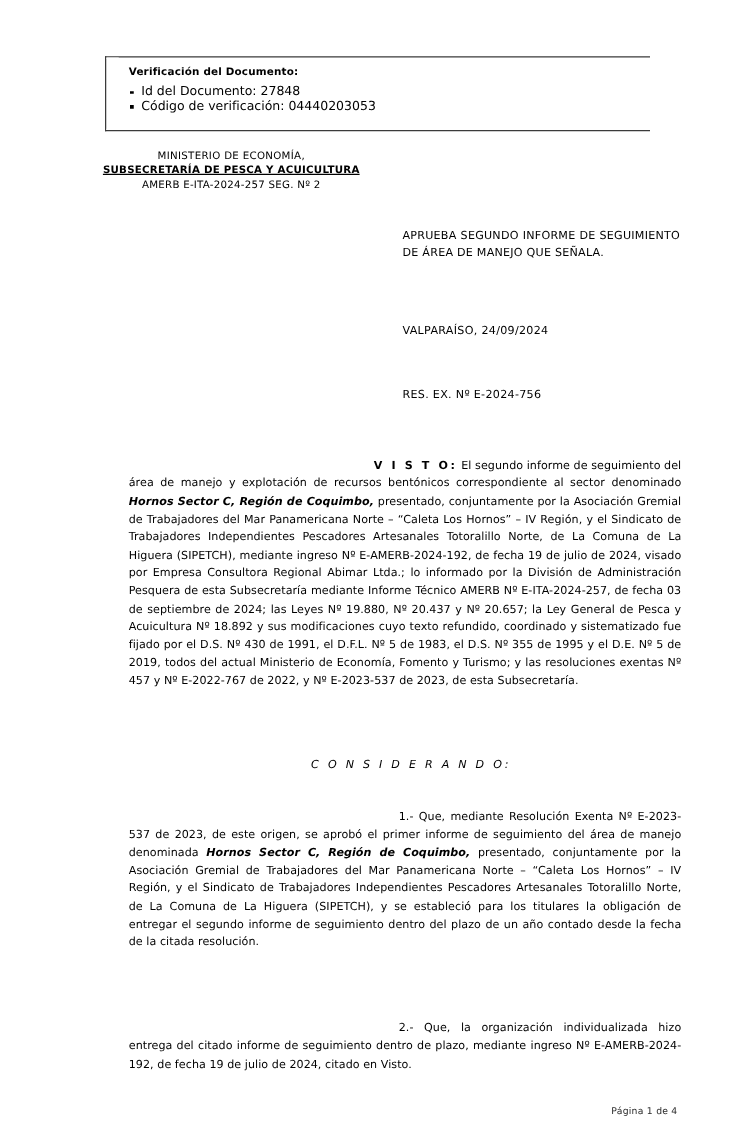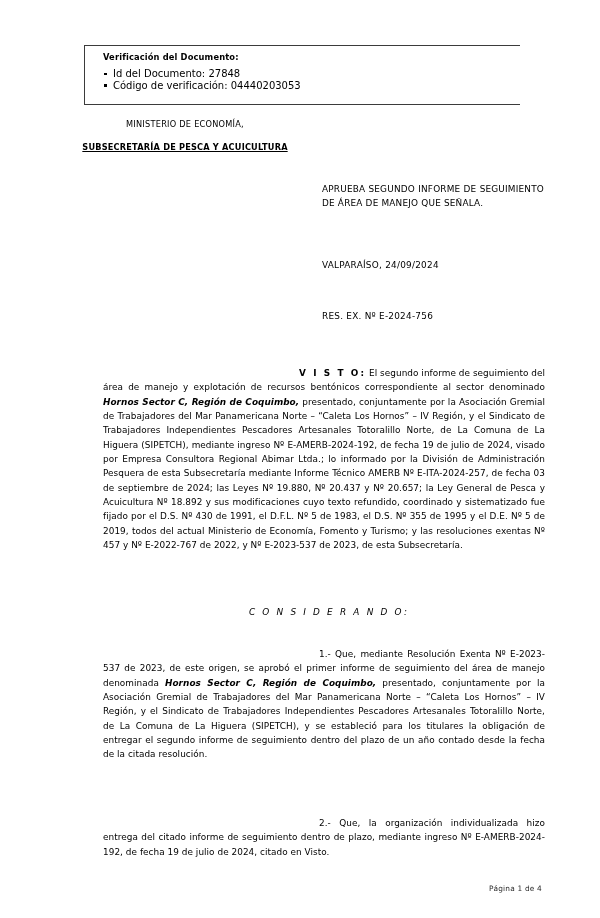--- a/index.html
+++ b/index.html
@@ -106,21 +106,20 @@
     font-size: 8.2px;
     line-height: 11.3px;
     letter-spacing: 0.25px;
   }
   .org-line { white-space: nowrap; }
   .org-sub {
     font-weight: bold;
     text-decoration: underline;
     letter-spacing: 0.2px;
     white-space: nowrap;
-    margin-top: 12px;
   }
   .org-code {
     letter-spacing: 0.2px;
     white-space: nowrap;
   }
 
   
   .rubric {
     position: absolute;
     left: 322px;
@@ -213,20 +212,21 @@
         <li>Id del Documento: 27848</li>
         <li>Código de verificación: 04440203053</li>
       </ul>
       <div class="verif-notch-bottom"></div>
     </div>
   </div>
 
   <div class="org-header">
     <div class="org-line">MINISTERIO DE ECONOMÍA,</div>
     <div class="org-sub">SUBSECRETARÍA DE PESCA Y ACUICULTURA</div>
+    <div class="org-code">AMERB E-ITA-2024-257 SEG. Nº 2</div>
   </div>
 
   <div class="rubric">APRUEBA SEGUNDO INFORME DE SEGUIMIENTO DE ÁREA DE MANEJO QUE SEÑALA.</div>
 
   <div class="place-date">VALPARAÍSO, 24/09/2024</div>
 
   <div class="res-number">RES. EX. Nº E-2024-756</div>
 
   <div class="body-block" id="visto-block">
     <span class="lead-spacer"></span><span class="visto-kw">V I S T O:</span><span> El segundo informe de seguimiento del área de manejo y explotación de recursos bentónicos correspondiente al sector denominado </span><span class="amerb-name">Hornos Sector C, Región de Coquimbo,</span><span> presentado, conjuntamente por la Asociación Gremial de Trabajadores del Mar Panamericana Norte – “Caleta Los Hornos” – IV Región, y el Sindicato de Trabajadores Independientes Pescadores Artesanales Totoralillo Norte, de La Comuna de La Higuera (SIPETCH), mediante ingreso Nº E-AMERB-2024-192, de fecha 19 de julio de 2024, visado por Empresa Consultora Regional Abimar Ltda.; lo informado por la División de Administración Pesquera de esta Subsecretaría mediante Informe Técnico AMERB Nº E-ITA-2024-257, de fecha 03 de septiembre de 2024; las Leyes Nº 19.880, Nº 20.437 y Nº 20.657; la Ley General de Pesca y Acuicultura Nº 18.892 y sus modificaciones cuyo texto refundido, coordinado y sistematizado fue fijado por el D.S. Nº 430 de 1991, el D.F.L. Nº 5 de 1983, el D.S. Nº 355 de 1995 y el D.E. Nº 5 de 2019, todos del actual Ministerio de Economía, Fomento y Turismo; y las resoluciones exentas Nº 457 y Nº E-2022-767 de 2022, y Nº E-2023-537 de 2023, de esta Subsecretaría.</span>

